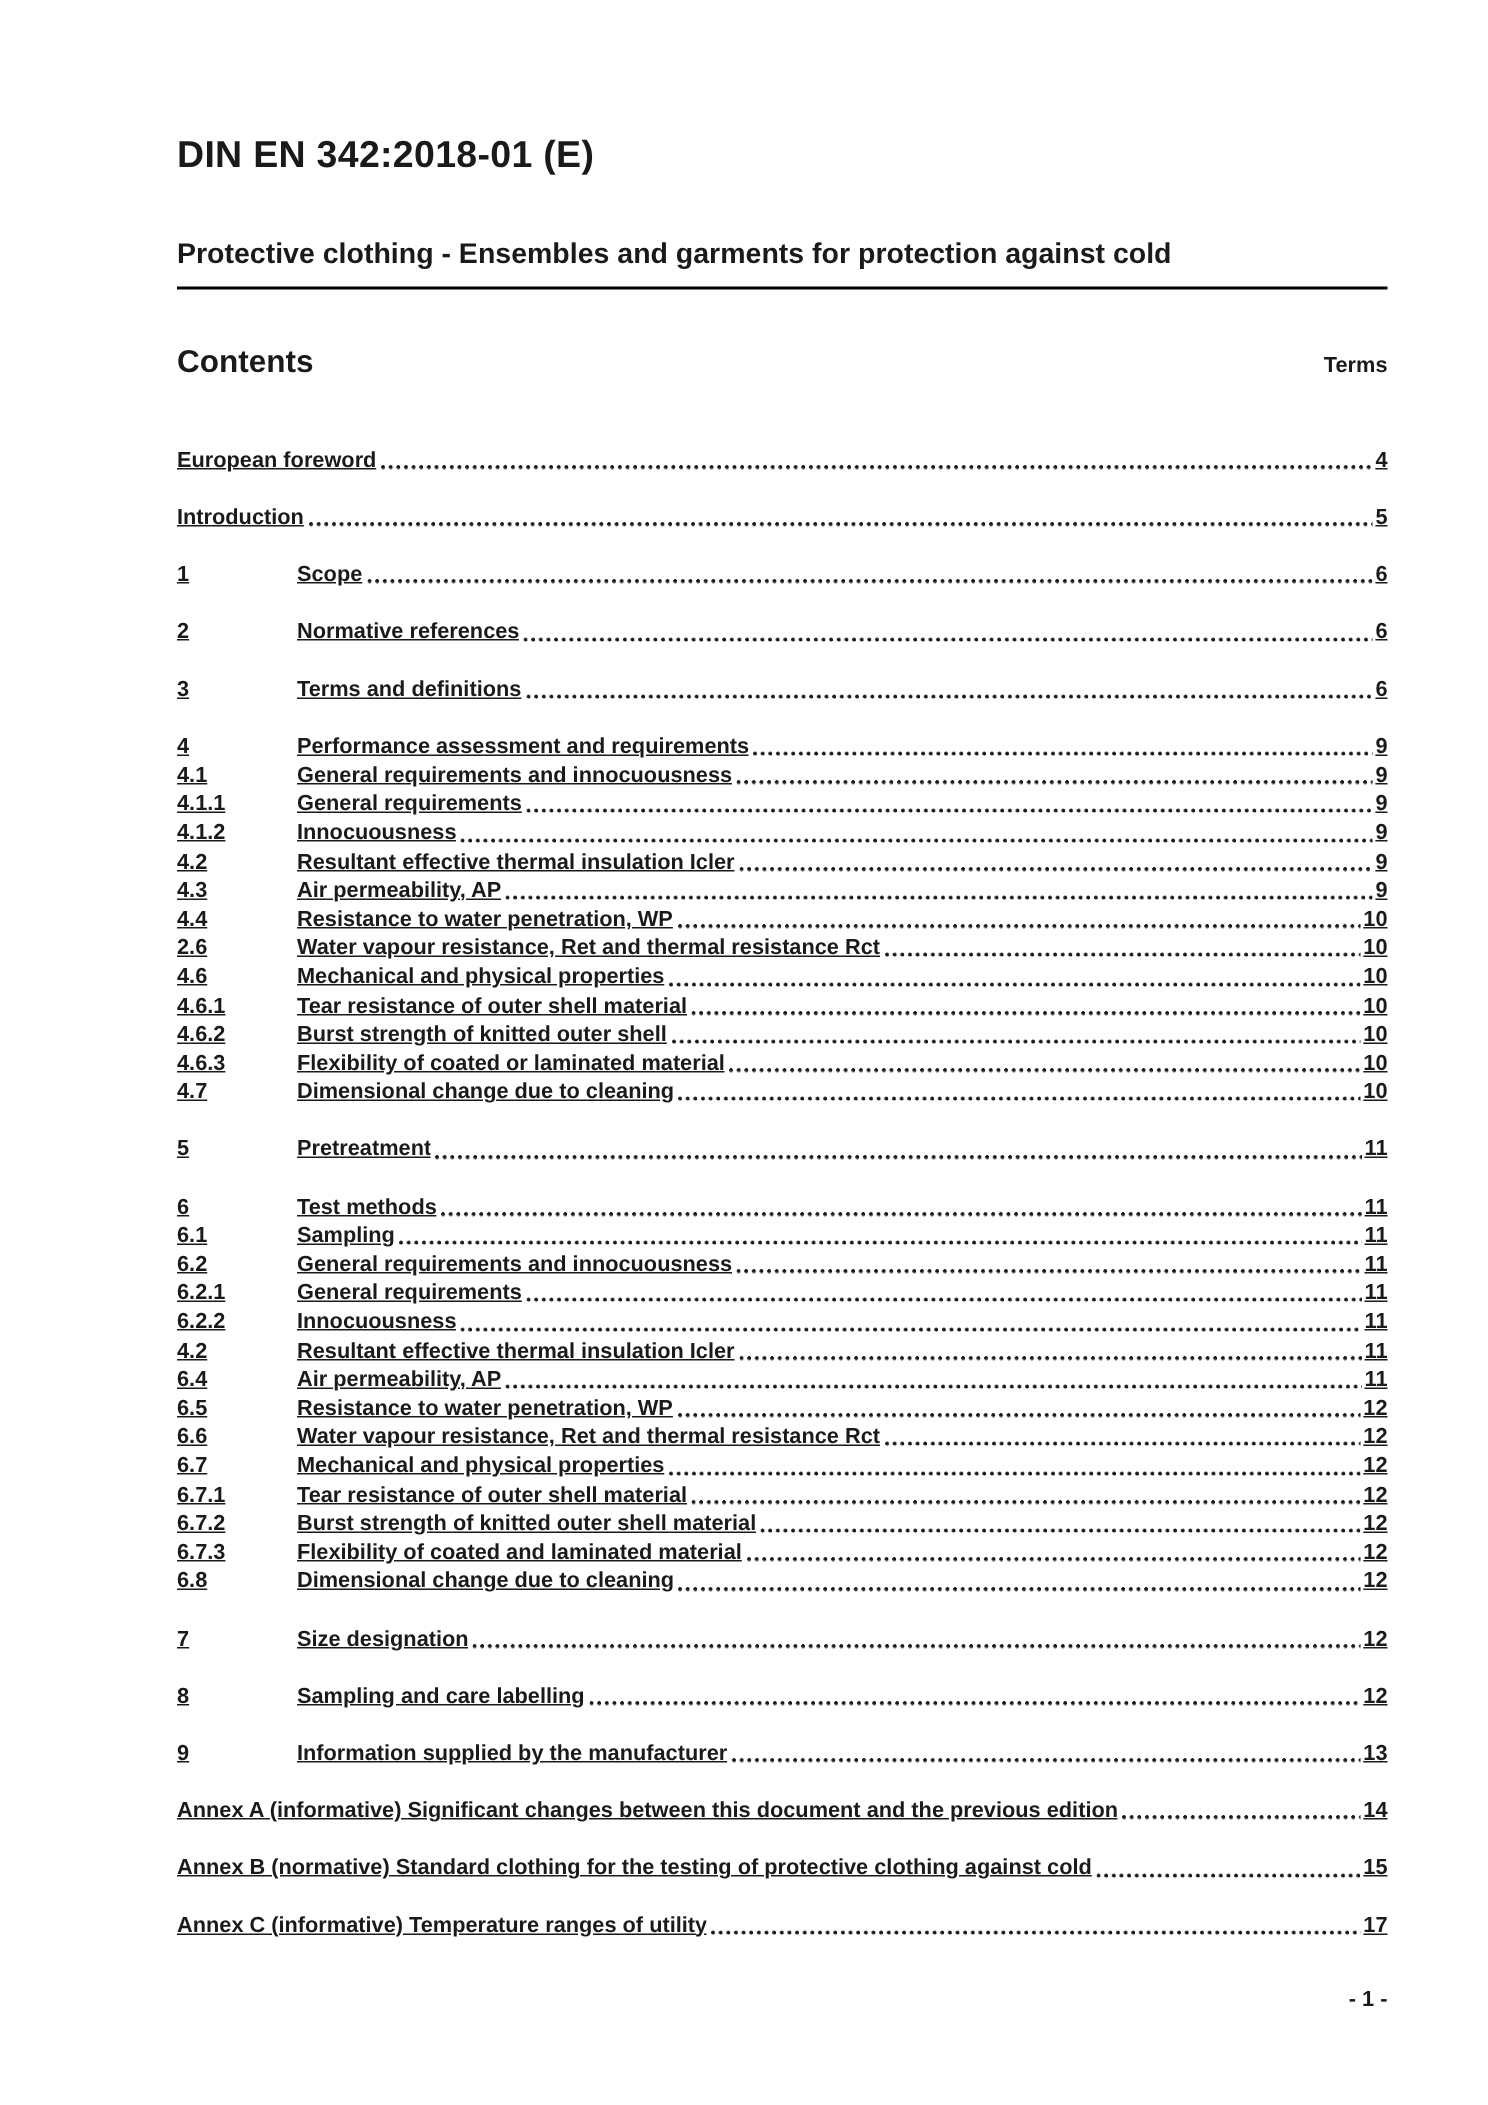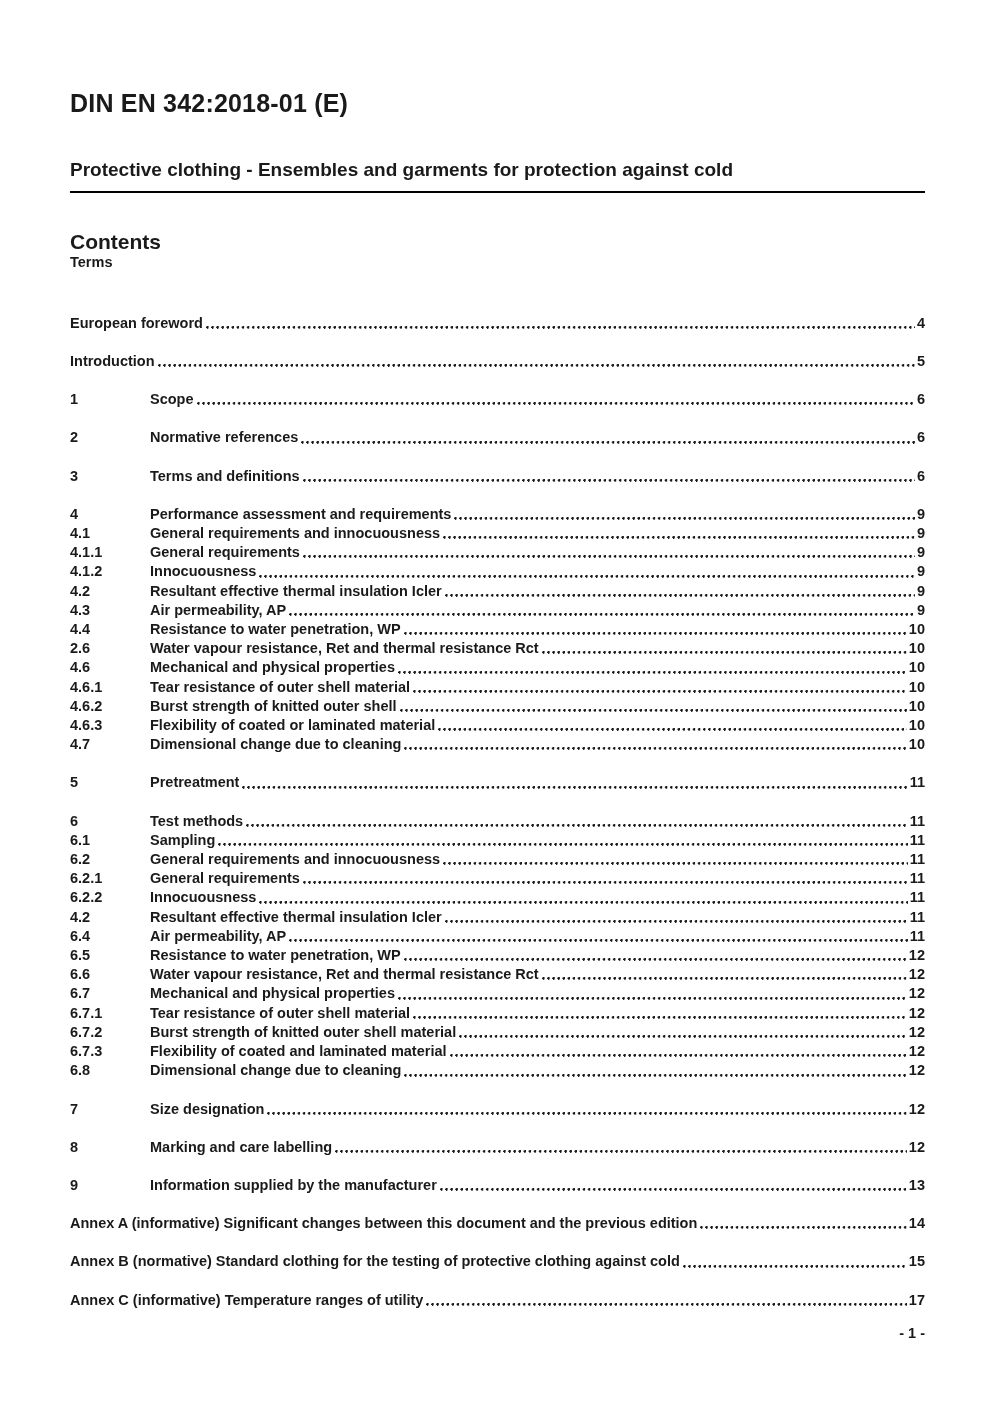--- a/index.html
+++ b/index.html
@@ -8,37 +8,37 @@
   }
   html,body{margin:0;padding:0;}
   body{
     width:992px;height:1403px;background:#ffffff;
     font-family:"Liberation Sans","DejaVu Sans",sans-serif;
     font-weight:700;color:var(--text);
     -webkit-font-smoothing:antialiased;
   }
   .page{
     position:relative;width:992px;height:1391px;
-    padding:88px 67px 0 70px;box-sizing:border-box;overflow:hidden;
+    padding:88px 67px 0 118px;box-sizing:border-box;overflow:hidden;
   }
   .doc-title{font-size:25px;line-height:1.2;margin:0;letter-spacing:.2px;}
   .doc-subtitle{
     margin:41px 0 0 0;font-size:19px;line-height:1.2;
     padding-bottom:9px;border-bottom:2.5px solid var(--rule);
   }
   .contents-bar{
-    margin-top:37px;display:flex;justify-content:space-between;align-items:baseline;flex-direction:column;
+    margin-top:37px;display:flex;justify-content:space-between;align-items:baseline;
   }
   .contents-heading{font-size:21px;}
   .page-col-label{font-size:14.5px;}
   .toc{margin-top:44px;font-size:14.5px;}
   .toc-group{margin-bottom:19px;}
   .toc-group:last-child{margin-bottom:0;}
   .toc-row{
-    display:flex;align-items:baseline;line-height:19.2px;white-space:nowrap;
+    display:flex;align-items:baseline;line-height:19.2px;white-space:nowrap;text-decoration:underline;
   }
   .toc-num{flex:0 0 80px;}
   .toc-label{flex:0 1 auto;overflow:hidden;}
   .toc-leader{
     flex:1 1 8px;min-width:8px;align-self:flex-end;
     height:3px;margin:0 2px 4px 3px;
     background-image:radial-gradient(circle at 1.4px 1.4px, var(--text) 1.15px, rgba(0,0,0,0) 1.45px);
     background-size:5.1px 3px;background-repeat:repeat-x;background-position:left bottom;
   }
   .toc-page{flex:0 0 auto;}
@@ -275,21 +275,21 @@
         <div class="toc-row">
           <span class="toc-num">7</span>
           <span class="toc-label">Size designation</span>
           <span class="toc-leader"></span>
           <span class="toc-page">12</span>
         </div>
       </div>
       <div class="toc-group">
         <div class="toc-row">
           <span class="toc-num">8</span>
-          <span class="toc-label">Marking and care labelling</span>
+          <span class="toc-label">Sampling and care labelling</span>
           <span class="toc-leader"></span>
           <span class="toc-page">12</span>
         </div>
       </div>
       <div class="toc-group">
         <div class="toc-row">
           <span class="toc-num">9</span>
           <span class="toc-label">Information supplied by the manufacturer</span>
           <span class="toc-leader"></span>
           <span class="toc-page">13</span>

